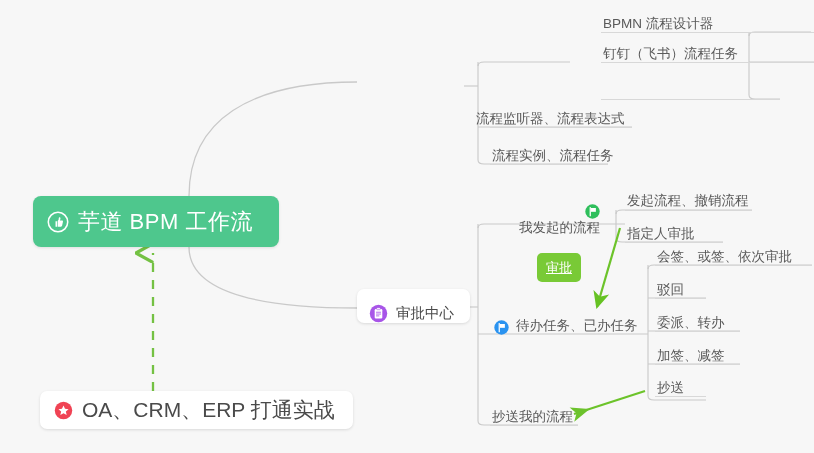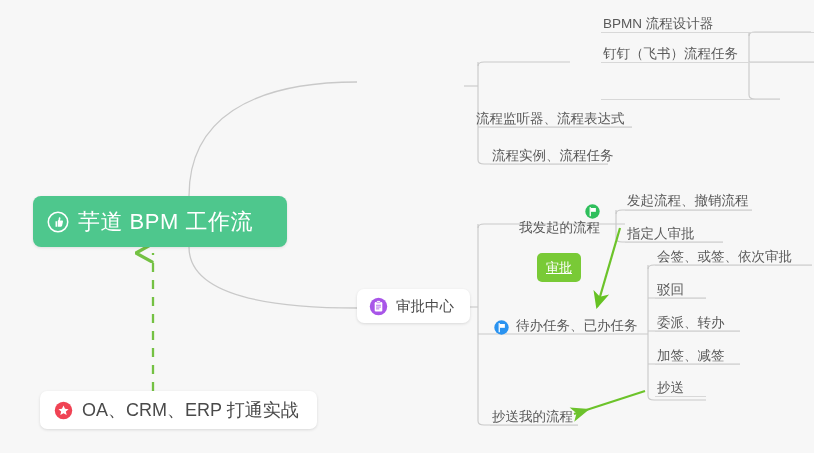--- a/index.html
+++ b/index.html
@@ -33,21 +33,21 @@
     align-items: center;
     box-sizing: border-box;
     white-space: nowrap;
   }
 
   
   .root {
     left: 33px;
     top: 196px;
     height: 51px;
-    padding: 0 34px 0 14px;
+    padding: 0 26px 0 14px;
     background: #4ec78d;
     border-radius: 8px;
     color: #ffffff;
     font-size: 22px;
     letter-spacing: 0.5px;
     box-shadow: 0 1px 3px rgba(0,0,0,0.10);
   }
   .root .label { margin-left: 9px; }
 
   
@@ -56,27 +56,27 @@
     border-radius: 7px;
     box-shadow: 0 1px 3px rgba(0,0,0,0.12);
     color: #4a4a4a;
     font-size: 14.5px;
     padding: 0 16px 0 12px;
     height: 34px;
   }
   .card .label { margin-left: 8px; }
 
   #node-process-mgmt { left: 357px; top: 68px; }
-  #node-approval-center { left: 357px; top: 289px; }
+  #node-approval-center { left: 357px; top: 289px; align-items: flex-end; }
 
   #node-note {
     left: 40px;
     top: 391px;
     height: 38px;
-    font-size: 18px;
+    font-size: 21px;
     padding: 0 18px 0 14px;
   }
   #node-note .label { margin-left: 9px; }
 
   
   .leaf {
     color: #5a5a5a;
     font-size: 13.5px;
     height: 24px;
     padding: 0 6px 0 0;

